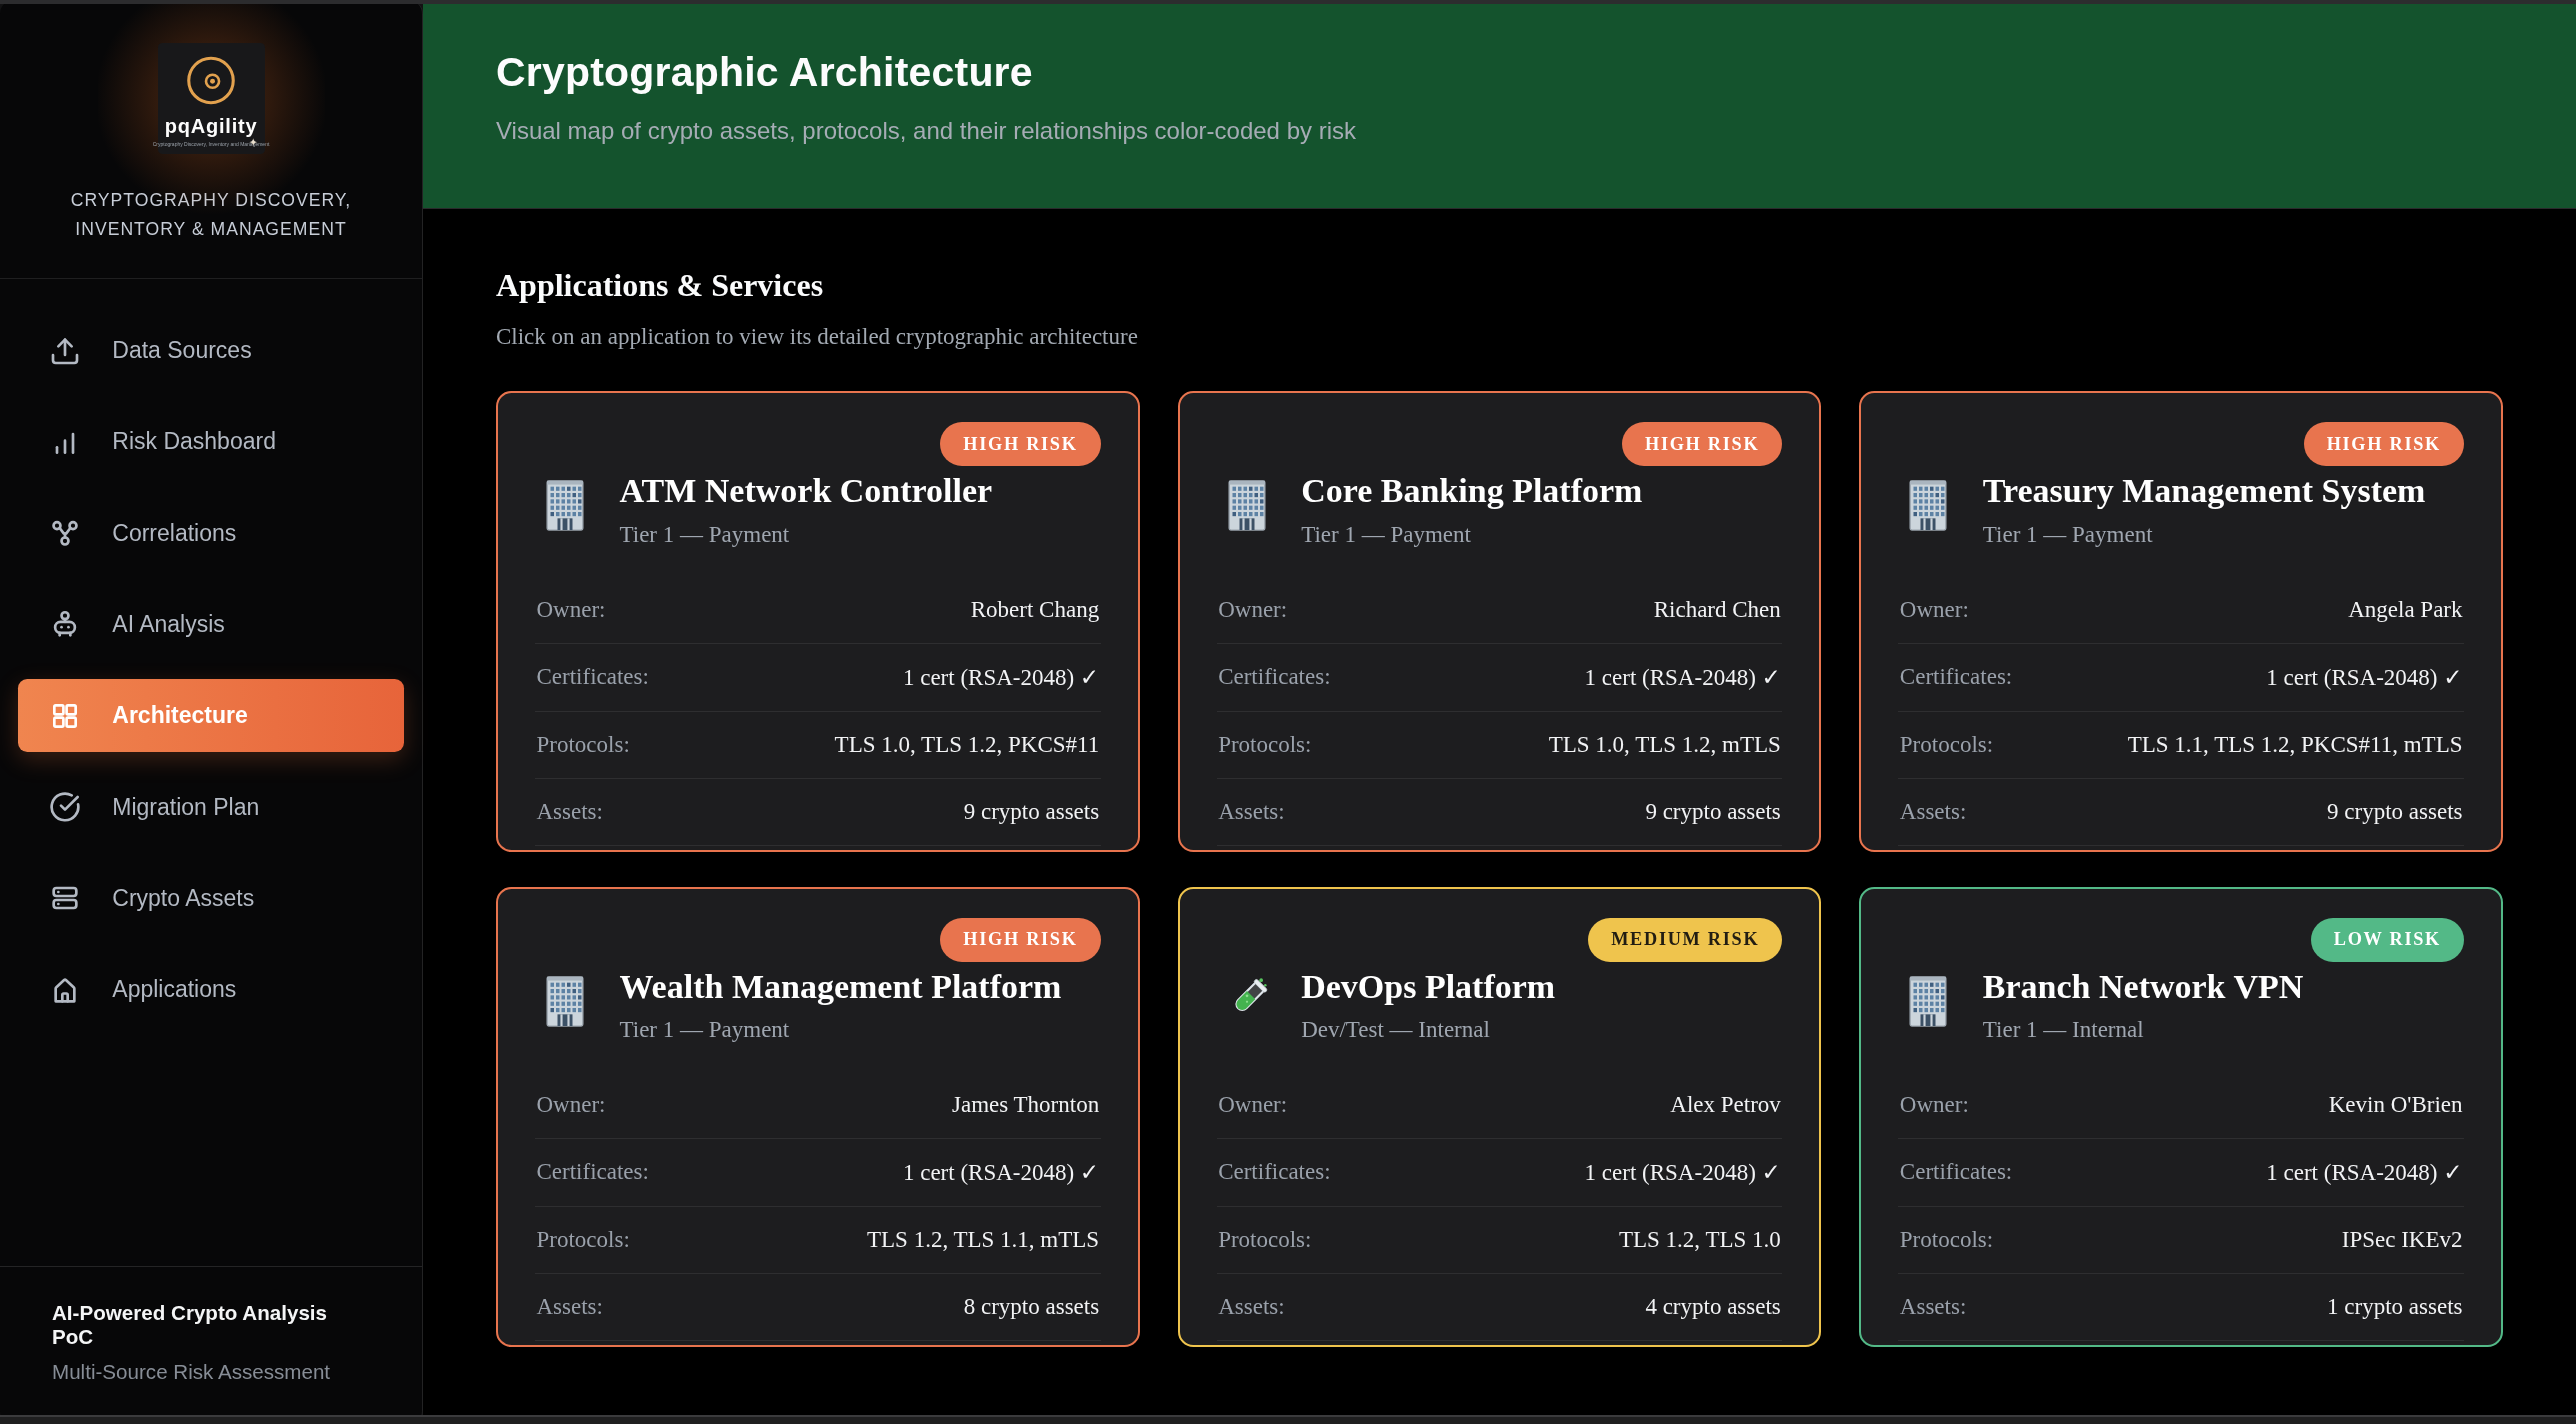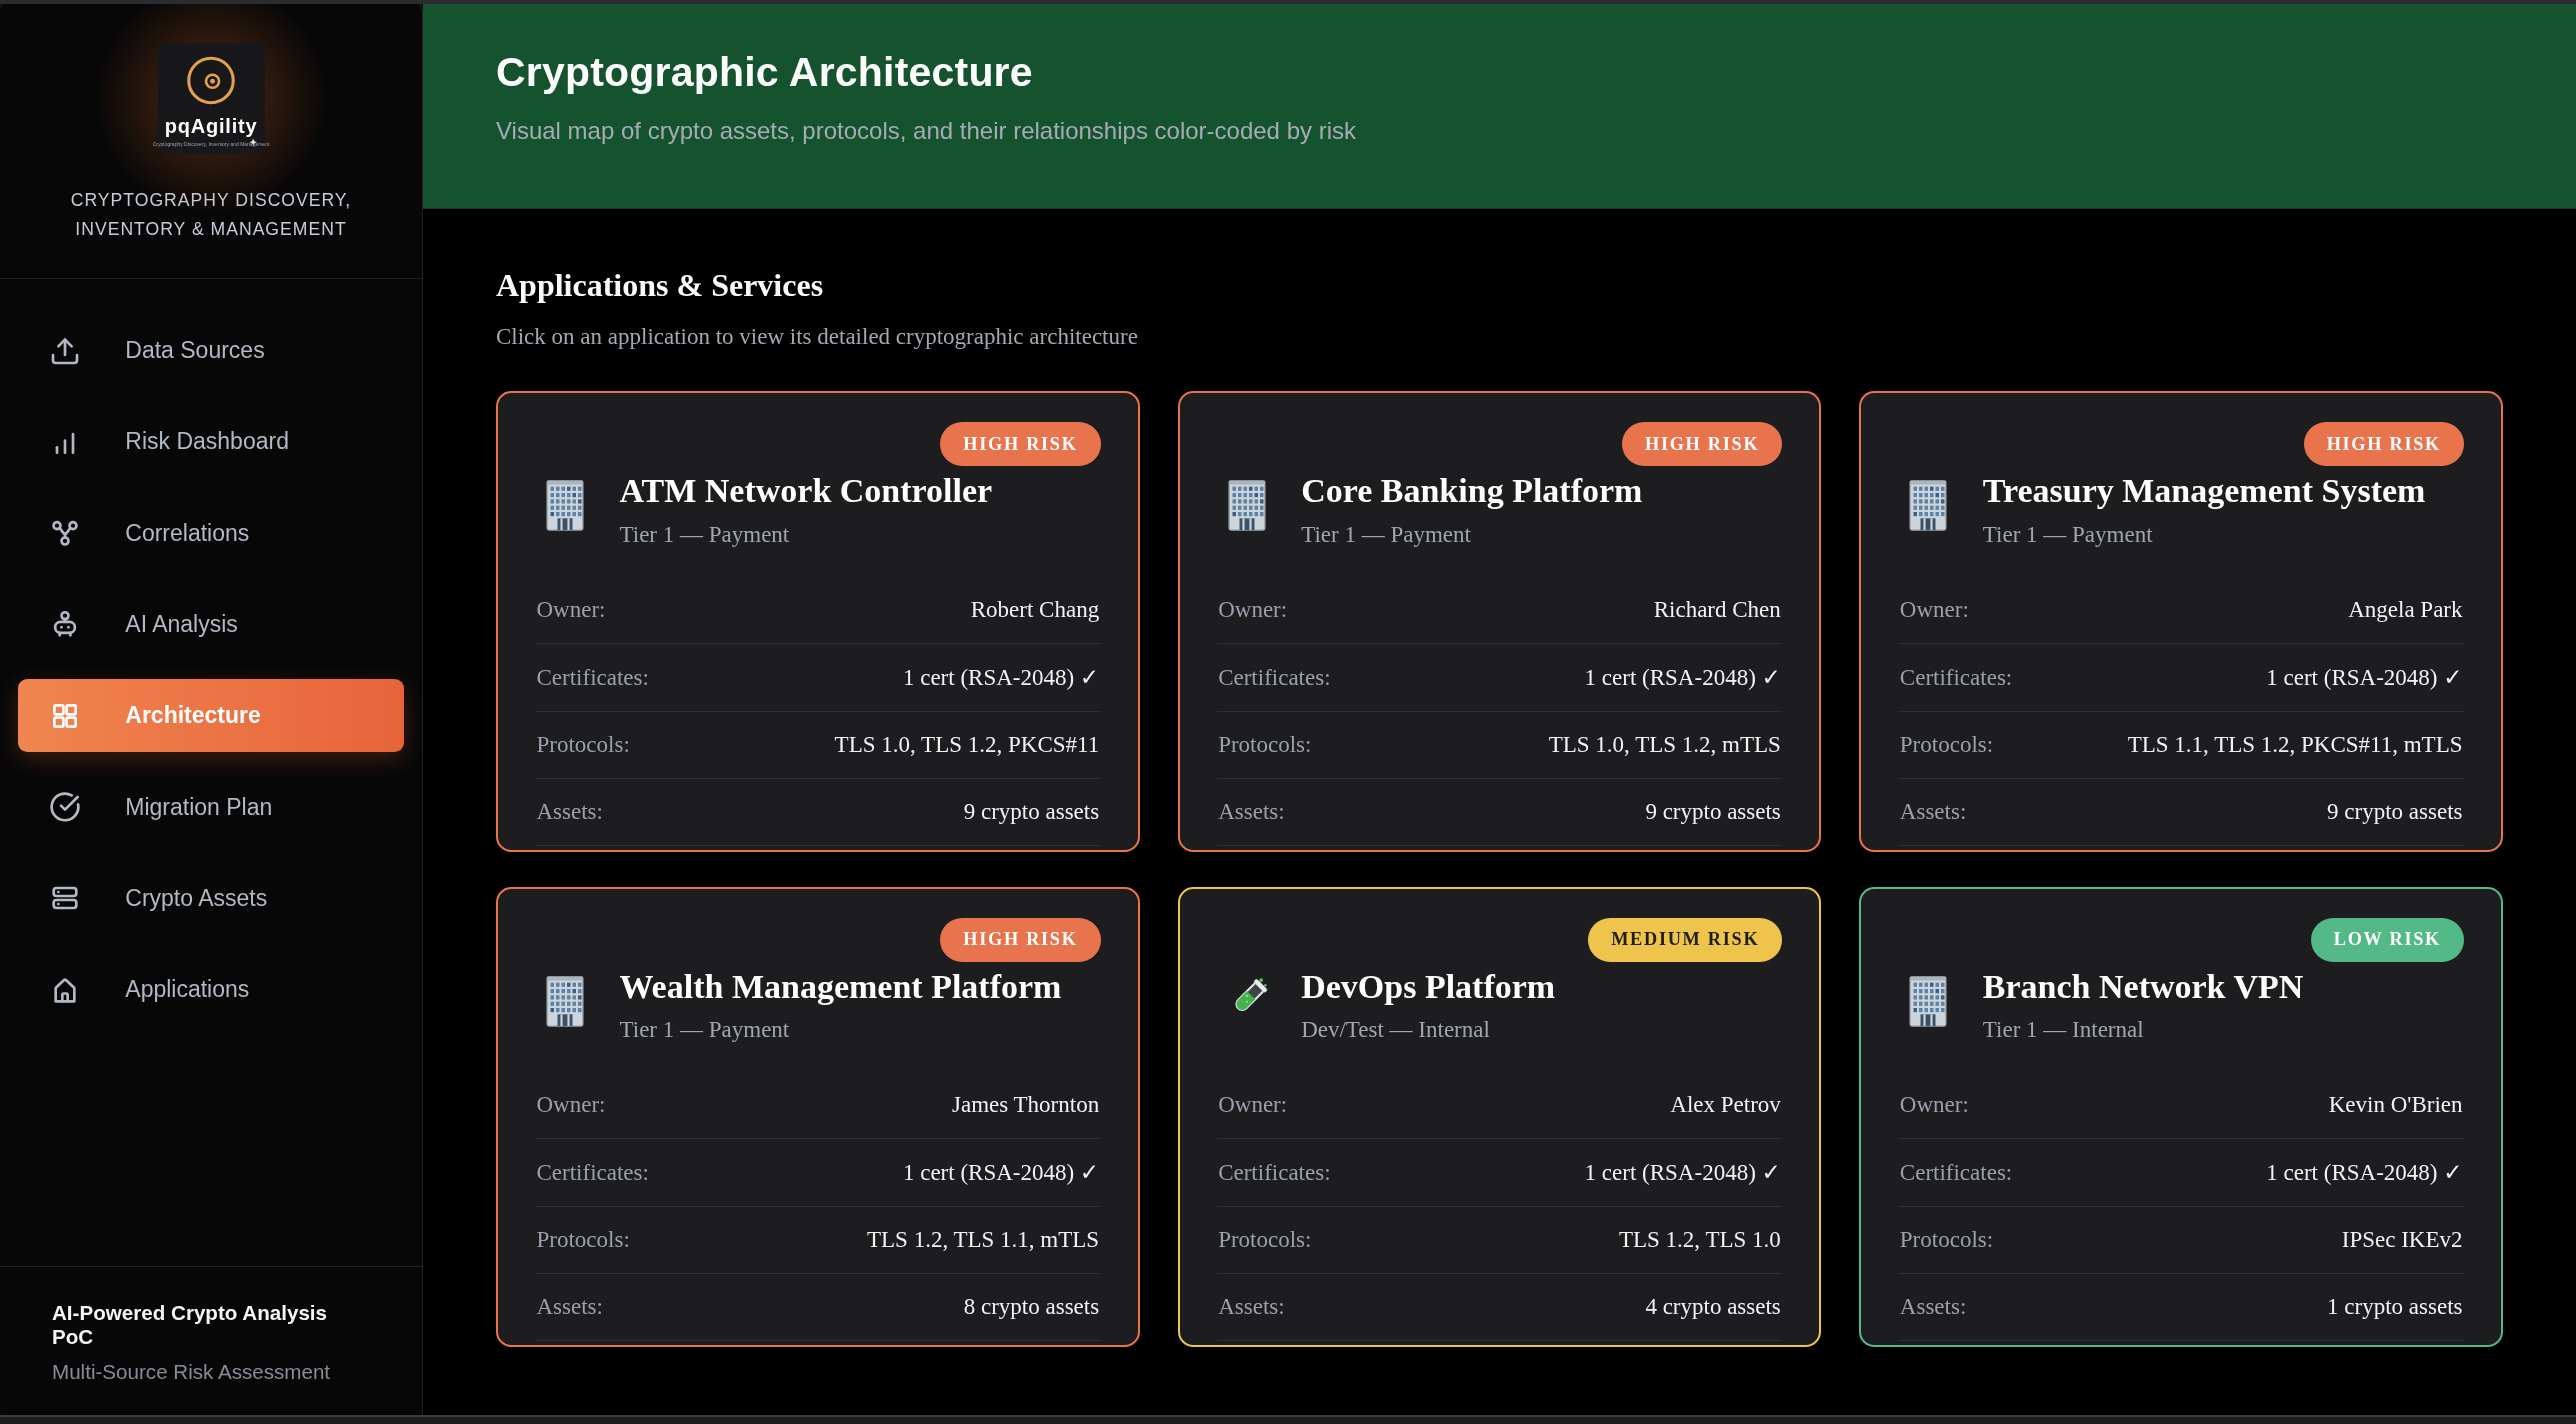--- a/index.html
+++ b/index.html
@@ -17,21 +17,21 @@
   .logo-wrap { width:107px; height:111px; margin:0 auto; position:relative; }
   .logo-wrap::before { content:''; position:absolute; inset:-60px; background:radial-gradient(circle, rgba(240,115,40,0.34) 0%, rgba(240,115,40,0.12) 46%, transparent 72%); pointer-events:none; }
   .logo-card { position:relative; width:100%; height:100%; background:#18181a; border-radius:4.6px; display:flex; flex-direction:column; align-items:center; padding-top:6.1px; }
   .logo-rings { width:66px; height:66px; }
   .brand { font-size:20px; font-weight:700; color:#fdfdfd; letter-spacing:0.8px; margin-top:0px; }
   .brand-tag { font-size:5px; color:#9aa1a9; margin-top:3.1px; white-space:nowrap; }
   .sparkle { position:absolute; right:6.9px; bottom:4.6px; font-size:10.7px; color:#e9dfce; }
   .sidebar-subtitle { margin-top:32px; font-size:17.6px; line-height:1.65; letter-spacing:1px; color:#c7cdd7; font-weight:500; }
 
   .nav { flex:1; padding:35px 18.3px 0; }
-  .nav-item { display:flex; align-items:center; gap:44px; height:73px; padding:0 31px; border-radius:9.2px; color:#b3b9c3; font-size:23px; margin-bottom:18.3px; cursor:pointer; }
+  .nav-item { display:flex; align-items:center; gap:31px; height:73px; padding:0 31px; border-radius:9.2px; color:#b3b9c3; font-size:23px; margin-bottom:18.3px; cursor:pointer; }
   .nav-item .nav-icon { width:32px; height:32px; flex:none; display:flex; }
   .nav-item svg { width:32px; height:32px; }
   .nav-item.active { background:linear-gradient(90deg,#F0854F 0%,#E7643A 100%); color:#ffffff; font-weight:700; box-shadow:0 7.6px 23px rgba(240,120,60,0.22); }
 
   .sidebar-footer { border-top:0.8px solid #242425; padding:34px 52px 41px; }
   .f-title { font-size:20.6px; font-weight:700; color:#f4f5f6; margin-bottom:10.7px; }
   .f-sub { font-size:20.6px; color:#878d96; }
 
   
   .main { flex:1; display:flex; flex-direction:column; min-width:0; }
@@ -47,21 +47,21 @@
 
   .card { background:#1d1d1f; border:2.3px solid var(--accent,#E8744E); border-radius:15.3px; padding:29px 37px 4px; cursor:pointer; }
   .badge-row { display:flex; justify-content:flex-end; }
   .badge { display:inline-block; background:var(--accent,#E8744E); color:var(--badge-text,#fff); font-size:18.3px; font-weight:700; letter-spacing:1.7px; padding:11.5px 23px; border-radius:764px; }
   .card-head { display:flex; align-items:flex-start; gap:24.5px; margin-top:6.1px; }
   .app-icon { width:60px; height:60px; flex:none; display:flex; margin-top:3.1px; }
   .app-icon svg { width:60px; height:60px; }
   .card-title { font-size:34px; font-weight:700; color:#ffffff; line-height:1.12; }
   .tier { margin-top:11.5px; font-size:23px; color:#9fa6b0; }
   .rows { margin-top:29px; }
-  .row { display:flex; justify-content:space-between; align-items:flex-end; padding:20px 1.5px; border-bottom:0.8px solid rgba(255,255,255,0.08); font-size:23px; }
+  .row { display:flex; justify-content:space-between; align-items:flex-start; padding:20px 1.5px; border-bottom:0.8px solid rgba(255,255,255,0.08); font-size:23px; }
   .row .label { color:#9aa1ab; }
   .row .value { color:#f2f3f5; text-align:right; }
 </style>
 </head>
 <body>
 
 <div class="app">
   <div class="top-strip"></div>
 
   <aside class="sidebar">

